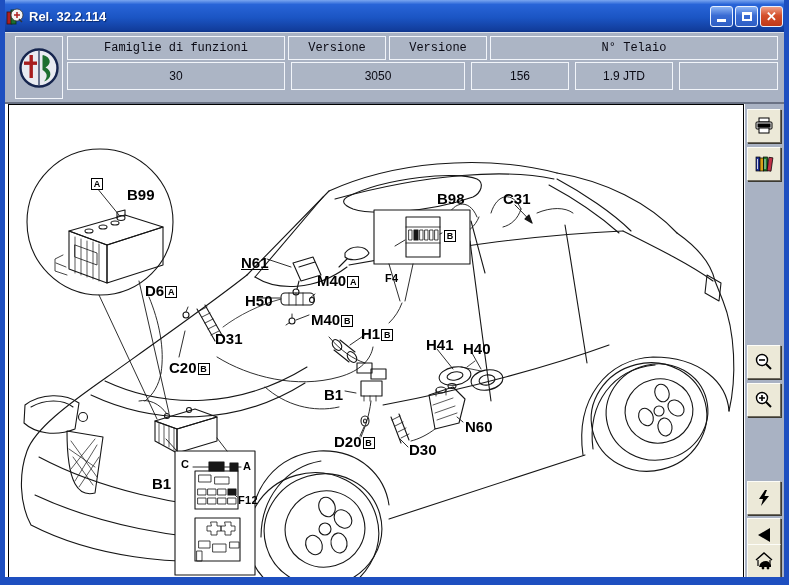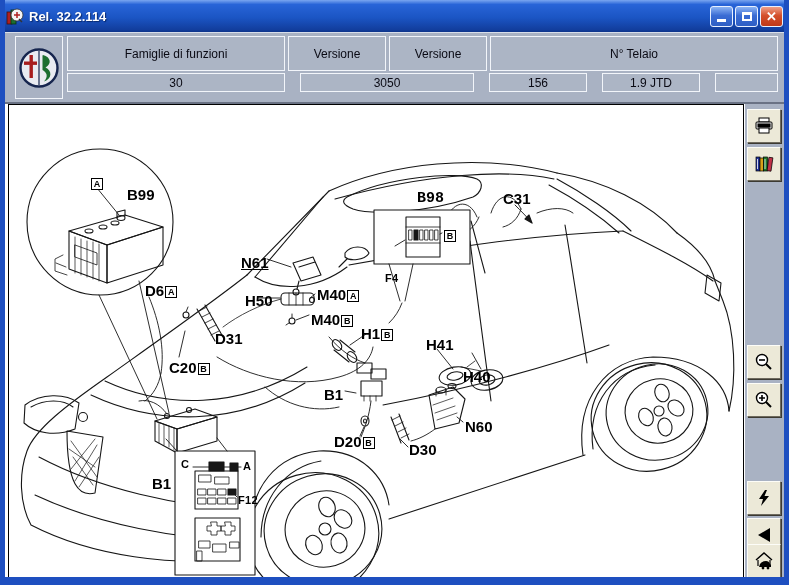--- a/index.html
+++ b/index.html
@@ -22,22 +22,22 @@
   .glyph-min{display:block;width:9px;height:3px;background:#fff;margin-top:9px;}
   .glyph-max{display:block;width:10px;height:9px;border:2px solid #fff;border-top-width:3px;}
   
   .header-panel{height:72px;background:#a9b2c3;border-top:1px solid #d8deea;border-bottom:2px solid #6a7284;
     display:flex;padding:3px 6px 3px 10px;gap:4px;}
   .logo-cell{flex:0 0 48px;border:1px solid #f2f5fa;display:flex;align-items:center;justify-content:center;}
   .header-table{flex:1;display:flex;flex-direction:column;gap:2px;}
   .hcell{border:1px solid #f2f5fa;color:#0a0a14;font-size:12px;display:flex;
     align-items:center;justify-content:center;background:rgba(255,255,255,0.04);}
   .trow{height:21px;}
-  .hrow{display:flex;gap:3px;height:35px;}
-  .vrow{display:flex;gap:15px;height:19px;}
+  .hrow{display:flex;gap:3px;height:24px;font-family:Liberation Mono, monospace;}
+  .vrow{display:flex;gap:6px;height:28px;}
   .c0{flex:0 0 218px;} .c1{flex:0 0 174px;} .c2{flex:0 0 98px;} .c3{flex:0 0 98px;} .c4{flex:1;}
   
   .content{position:relative;height:475px;background:#fff;}
   .canvas{position:absolute;left:3px;top:0;width:736px;height:474px;border:1px solid #000;background:#fff;}
   .canvas svg{position:absolute;left:0;top:0;}
   #label-layer{position:absolute;left:0;top:0;width:732px;height:472px;}
   .comp-label{position:absolute;font-weight:bold;font-size:15px;color:#000;white-space:nowrap;
     line-height:1;cursor:pointer;}
   .comp-label.small{font-size:11px;letter-spacing:0.3px;}
   .letterbox{display:inline-block;width:12px;height:12px;border:1.5px solid #000;background:#fff;
@@ -286,31 +286,31 @@
           <rect x="188" y="446" width="5" height="10" stroke-width="0.8"></rect>
           <path d="M168,346 L157,334 M218,346 L208,333" stroke-width="0.9"></path>
         </g>
       </svg>
       <div id="label-layer">
           <div class="comp-label" style="left: 81px; top: 70px;"><span class="letterbox">A</span></div>
           <div class="comp-label" style="left: 118px; top: 82px;"><span>B99</span></div>
           <div class="comp-label" style="left: 136px; top: 178px;"><span>D6</span><span class="letterbox">A</span></div>
           <div class="comp-label" style="left: 232px; top: 150px; text-decoration: underline;"><span>N61</span></div>
           <div class="comp-label" style="left: 228px; top: 188px; margin-left: 8px;"><span>H50</span></div>
-          <div class="comp-label" style="left: 308px; top: 182px;"><span>M40</span><span class="letterbox">A</span></div>
+          <div class="comp-label" style="left: 308px; top: 168px;"><span>M40</span><span class="letterbox">A</span></div>
           <div class="comp-label" style="left: 302px; top: 207px;"><span>M40</span><span class="letterbox">B</span></div>
           <div class="comp-label" style="left: 206px; top: 226px;"><span>D31</span></div>
           <div class="comp-label" style="left: 160px; top: 255px;"><span>C20</span><span class="letterbox">B</span></div>
           <div class="comp-label" style="left: 352px; top: 221px;"><span>H1</span><span class="letterbox">B</span></div>
-          <div class="comp-label" style="left: 408px; top: 86px; font-family: Liberation Mono, monospace;"><span>B98</span></div>
+          <div class="comp-label" style="left: 428px; top: 86px;"><span>B98</span></div>
           <div class="comp-label" style="left: 494px; top: 86px;"><span>C31</span></div>
           <div class="comp-label small" style="left: 376px; top: 136px; margin-top: 32px;"><span>F4</span></div>
           <div class="comp-label" style="left: 434px; top: 122px;"><span class="letterbox">B</span></div>
           <div class="comp-label" style="left: 417px; top: 232px;"><span>H41</span></div>
-          <div class="comp-label" style="left: 454px; top: 236px; margin-top: 28px;"><span>H40</span></div>
+          <div class="comp-label" style="left: 454px; top: 236px;"><span>H40</span></div>
           <div class="comp-label" style="left: 315px; top: 282px;"><span>B1</span></div>
           <div class="comp-label" style="left: 456px; top: 314px;"><span>N60</span></div>
           <div class="comp-label" style="left: 325px; top: 329px;"><span>D20</span><span class="letterbox">B</span></div>
           <div class="comp-label" style="left: 400px; top: 337px;"><span>D30</span></div>
           <div class="comp-label" style="left: 143px; top: 371px;"><span>B1</span></div>
           <div class="comp-label small" style="left: 172px; top: 354px;"><span>C</span></div>
           <div class="comp-label small" style="left: 234px; top: 356px;"><span>A</span></div>
           <div class="comp-label small" style="left: 229px; top: 390px;"><span>F12</span></div>
         </div>
     </div>

